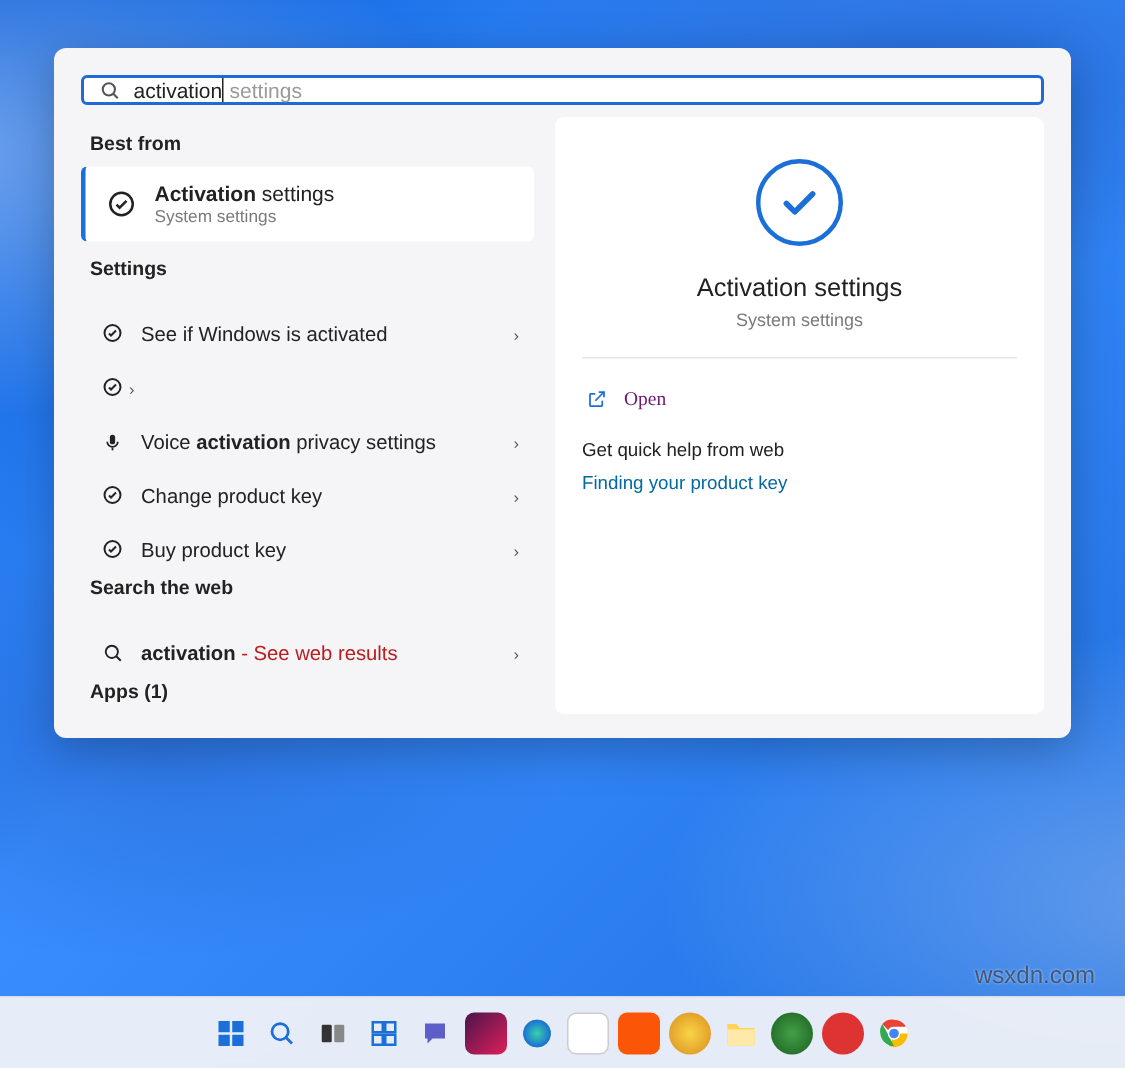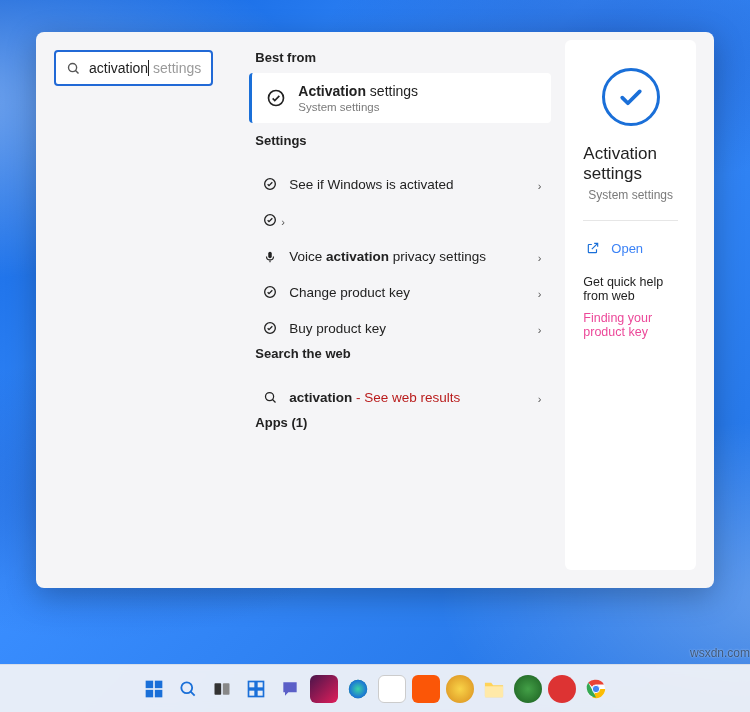--- a/index.html
+++ b/index.html
@@ -14,25 +14,25 @@
     position: absolute; inset: 0;
     background:
       radial-gradient(ellipse 600px 300px at -50px 100px, rgba(255,255,255,0.4), transparent 60%),
       radial-gradient(ellipse 600px 300px at 800px 600px, rgba(255,255,255,0.3), transparent 60%),
       radial-gradient(ellipse 400px 200px at 600px 50px, rgba(10,50,150,0.35), transparent 70%),
       radial-gradient(ellipse 400px 200px at 100px 500px, rgba(10,50,150,0.25), transparent 70%);
   }
   .search-panel {
     position: absolute;
     top: 32px; left: 36px;
-    width: 678px; height: 556px;
+    width: 678px; height: 460px;
     background: #f5f5f7;
     border-radius: 8px;
     box-shadow: 0 8px 30px rgba(0,0,0,0.25);
-    display: flex; flex-direction: row;
+    display: flex; flex-direction: column;
   }
   .search-bar {
     margin: 18px 18px 0 18px;
     height: 36px;
     background: #fff;
     border: 2px solid #2169d6;
     border-radius: 4px;
     display: flex; align-items: center;
     padding: 0 10px;
   }
@@ -104,48 +104,49 @@
     width: 58px; height: 58px;
     border: 3px solid #1a6fd8; border-radius: 50%;
     display: flex; align-items: center; justify-content: center;
     margin-bottom: 18px;
   }
   .preview-title { font-size: 17px; color: #222; }
   .preview-sub { font-size: 12px; color: #7a7a7a; margin-top: 4px; }
   .preview-actions { padding: 10px 18px; }
   .prow {
     display: flex; align-items: center;
-    height: 34px; font-size: 13px; color: #3b82f6;
+    height: 34px; font-size: 13px; color: #701a75;
     cursor: pointer;
+    font-family: Liberation Serif, serif;
   }
   .prow-icon { width: 20px; display:flex; justify-content:center; }
   .prow span.label { margin-left: 8px; }
   .pheader { font-size: 12.5px; color: #222; margin: 10px 0 8px 0; }
-  .plink { font-size: 12.5px; color: #ec4899; cursor: pointer; margin-top: 6px; }
+  .plink { font-size: 12.5px; color: #0369a1; cursor: pointer; margin-top: 6px; }
   .taskbar {
     position: absolute; bottom: 0; left: 0; right: 0;
     height: 48px;
     background: rgba(245,245,247,0.92);
     backdrop-filter: blur(4px);
     display: flex; align-items: center; justify-content: center;
     gap: 6px;
     border-top: 1px solid rgba(0,0,0,0.06);
   }
   .tb-icon {
     width: 28px; height: 28px;
     display: flex; align-items: center; justify-content: center;
     border-radius: 4px; cursor: pointer;
   }
   .tb-icon.generic {
     border-radius: 6px;
   }
   b { font-weight: 600; }
   .watermark {
-    position: absolute; right: 0; bottom: 52px;
-    font-size: 12px; color: rgba(0,0,0,0.5);
+    position: absolute; right: 20px; bottom: 52px;
+    font-size: 16px; color: rgba(0,0,0,0.5);
     text-shadow: 0 0 2px rgba(255,255,255,0.6);
     padding-left: 28px;
   }
 </style>
 </head>
 <body>
 
 <div class="bg-swirl"></div>
 
 <div class="search-panel">

